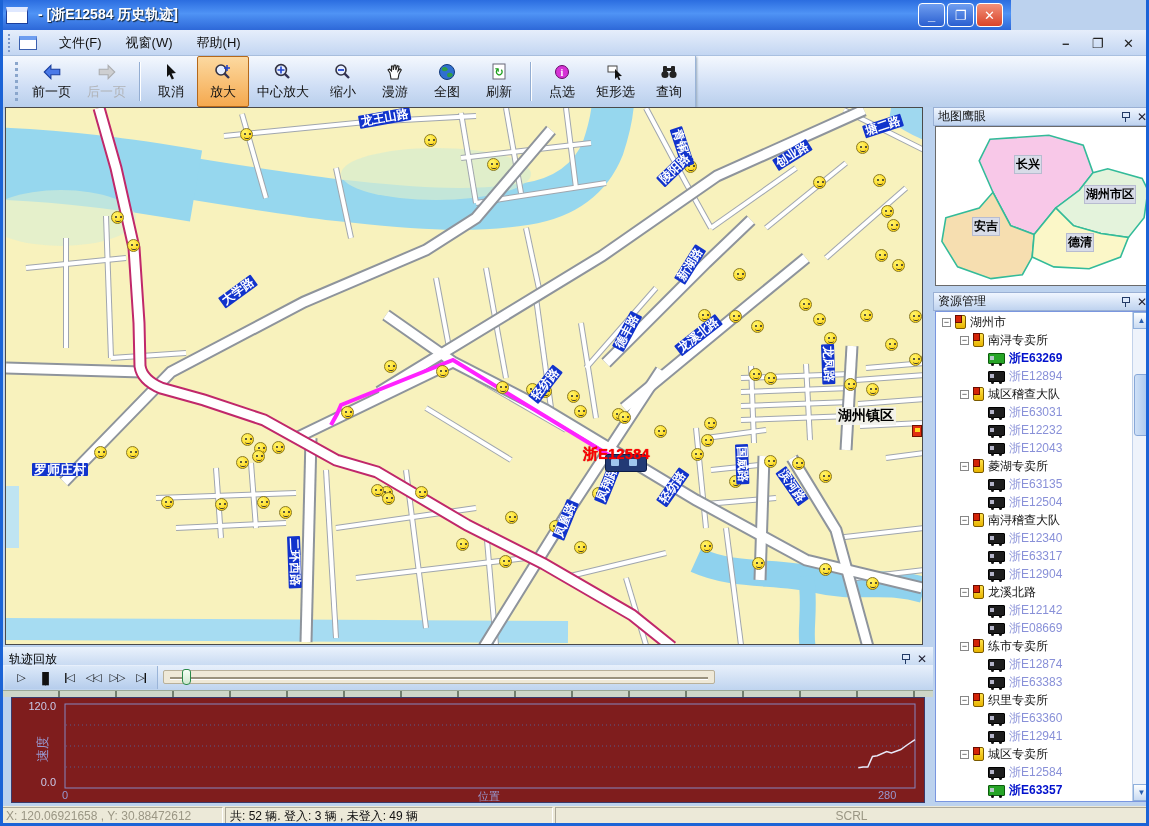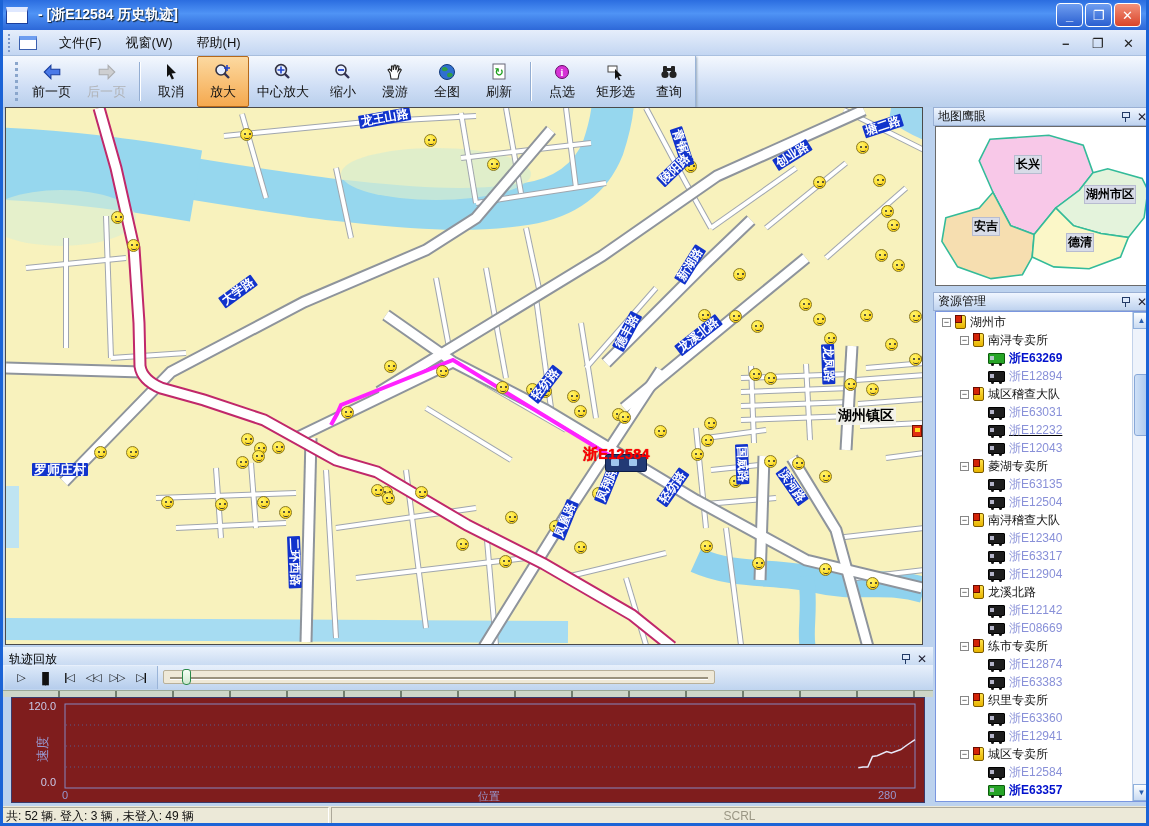--- a/index.html
+++ b/index.html
@@ -1,21 +1,21 @@
 <!DOCTYPE html>
 <html><head>
 <meta charset="utf-8">
 <style>
   *{margin:0;padding:0;box-sizing:border-box}
   html,body{width:1149px;height:826px;overflow:hidden}
   body{font-family:"Liberation Sans","DejaVu Sans",sans-serif;font-size:12px;background:#c8d8f0}
   #app{position:relative;width:1149px;height:826px;background:#bcd2ee;border-left:3px solid #1b63d6;border-right:3px solid #1b63d6;border-bottom:3px solid #1b63d6;overflow:hidden}
 
   
-  .titlebar{position:absolute;left:-3px;top:0;width:1149px;height:30px;background:linear-gradient(#2b6de0,#4f93f5 45%,#2d68d8);color:#fff;display:flex;align-items:center;padding:0 6px}
+  .titlebar{position:absolute;left:-3px;top:0;width:1011px;height:30px;background:linear-gradient(#2b6de0,#4f93f5 45%,#2d68d8);color:#fff;display:flex;align-items:center;padding:0 6px}
   .app-icon{width:22px;height:17px;background:#fff;border:1px solid #1b3f9e;border-top:5px solid #dfe8ff;margin-right:10px}
   .title-text{font-weight:bold;font-size:14px;text-shadow:1px 1px 1px #123}
   .wbtns{position:absolute;right:8px;top:3px;display:flex;gap:2px}
   .wbtn{width:27px;height:24px;border-radius:4px;border:1px solid #fff;color:#fff;font-weight:bold;display:flex;align-items:center;justify-content:center;font-size:13px;background:linear-gradient(#6f9ef0,#2a5fd0)}
   .wbtn.close{background:linear-gradient(#f2917a,#d9442a)}
 
   
   .menubar{position:absolute;left:0;top:30px;width:1149px;height:26px;background:linear-gradient(#e6eefb,#c3d6f2);display:flex;align-items:center;border-bottom:1px solid #a9c0e0}
   .grip{width:4px;height:18px;margin:0 5px;border-left:2px dotted #7a96c8}
   .mdoc-icon{width:18px;height:14px;background:#fff;border:1px solid #3a5fae;border-top:4px solid #6f9ef0;margin:0 10px 0 2px}
@@ -545,21 +545,21 @@
         </div>
         <div class="trow group" style="padding-left: 24px;">
           <span class="expbox">−</span>
           <span class="gicon"></span>
           <span class="tlabel">城区稽查大队</span>
         </div>
         <div class="trow " style="padding-left: 52px;">
           <span class="truck dark"></span>
           <span class="tlabel">浙E63031</span>
         </div>
-        <div class="trow " style="padding-left: 52px; text-decoration: underline;">
+        <div class="trow " style="padding-left: 52px;">
           <span class="truck dark"></span>
           <span class="tlabel">浙E12232</span>
         </div>
         <div class="trow " style="padding-left: 52px;">
           <span class="truck dark"></span>
           <span class="tlabel">浙E12043</span>
         </div>
         <div class="trow group" style="padding-left: 24px;">
           <span class="expbox">−</span>
           <span class="gicon"></span>
@@ -688,16 +688,17 @@
     </svg>
     <div class="chart-ylab" style="right:868px;top:2px">120.0</div>
     <div class="chart-ylab" style="right:868px;top:78px">0.0</div>
     <div class="chart-rot" style="position:absolute;left:18px;top:42px">速度</div>
     <div class="chart-xlab" style="left:50px;top:91px">0</div>
     <div class="chart-xlab" style="left:466px;top:91px">位置</div>
     <div class="chart-xlab" style="left:866px;top:91px">280</div>
   </div>
 
   <div class="statusbar">
+    <div class="sb-sec sb-gray" style="width:222px">X: 120.06921658 , Y: 30.88472612</div>
     <div class="sb-sec" style="width:328px">共: 52 辆. 登入: 3 辆 , 未登入: 49 辆</div>
     <div class="sb-sec sb-gray" style="flex:1;justify-content:center">SCRL</div>
   </div>
 </div>
 
 </body></html>

